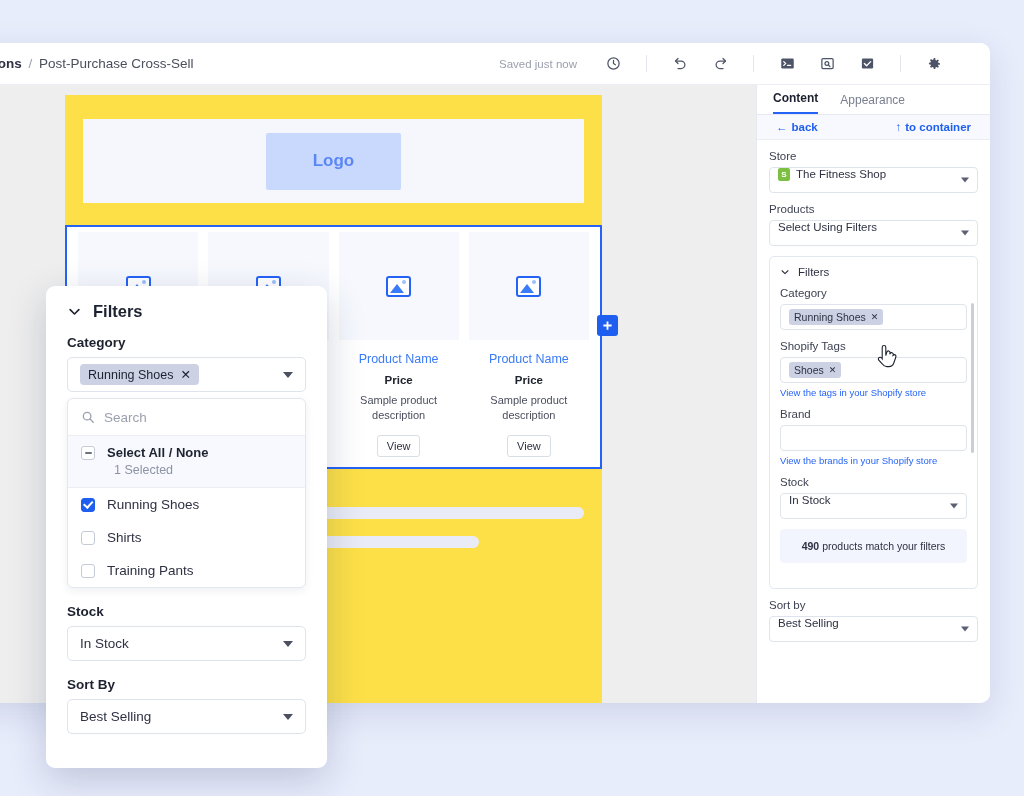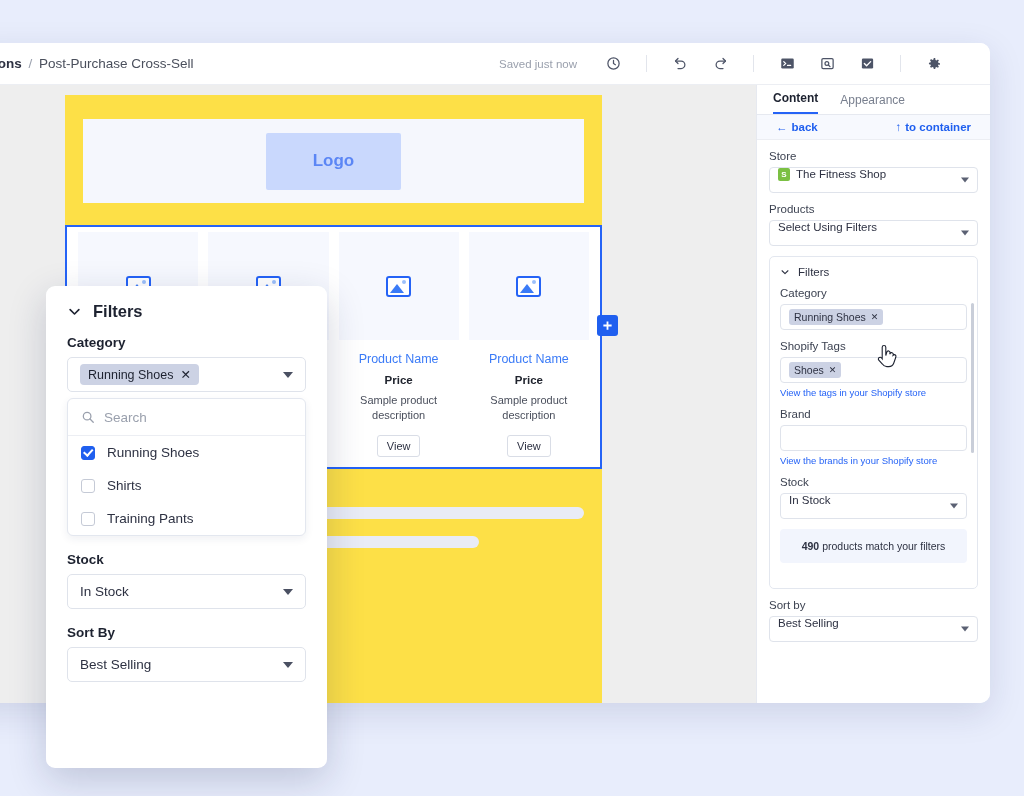--- a/index.html
+++ b/index.html
@@ -543,20 +543,27 @@
       <div class="dd-search">
         <span class="srch">
           <svg width="14" height="14" viewBox="0 0 24 24" fill="none" stroke="currentColor" stroke-width="2.2" stroke-linecap="round">
               <circle cx="10.5" cy="10.5" r="6.5"></circle>
               <path d="M15.5 15.5L21 21"></path>
             </svg>
         </span>
         <span>Search</span>
       </div>
 
+      <div class="dd-all">
+        <div class="dd-all-row">
+          <span class="cb indet"></span>
+          <span class="dd-all-title">Select All / None</span>
+        </div>
+        <div class="dd-sub">1 Selected</div>
+      </div>
 
       <div class="dd-item">
         <span class="cb checked"></span>
         <span>Running Shoes</span>
       </div>
       <div class="dd-item">
         <span class="cb"></span>
         <span>Shirts</span>
       </div>
       <div class="dd-item">

